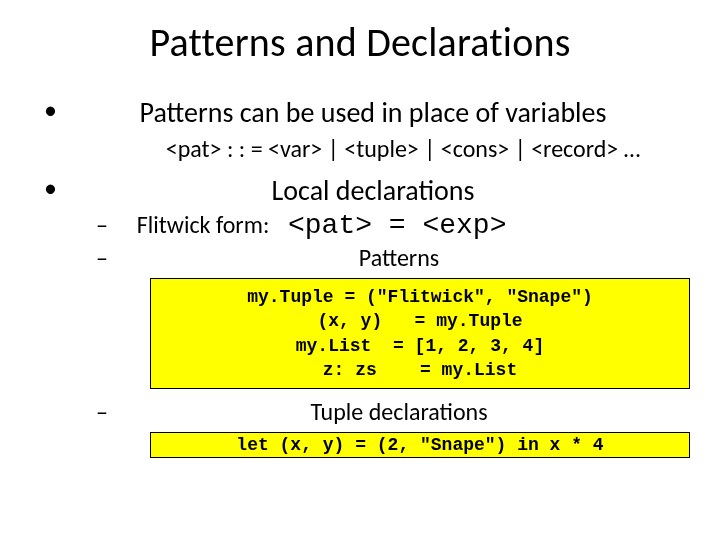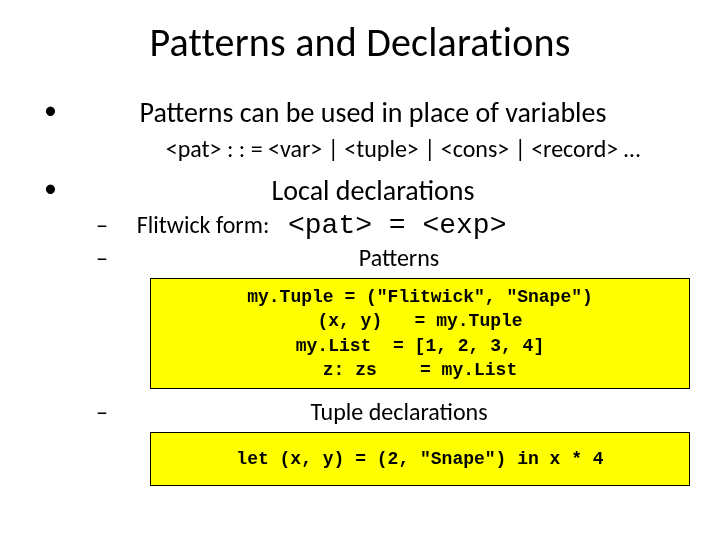--- a/index.html
+++ b/index.html
@@ -77,21 +77,21 @@
     font-weight: bold;
     font-size: 18px;
     line-height: 1.35;
     padding: 6px 10px;
     margin: 6px 0 8px 84px;
     width: 540px;
     white-space: pre;
     box-sizing: border-box;
   }
   .codebox.small {
-    padding: 14px 10px;
+    padding: 0 10px;
   }
   .gen-form-row {
     display: flex;
     align-items: baseline;
   }
   .gen-form-label {
     min-width: 170px;
   }
 </style>
 </head>

